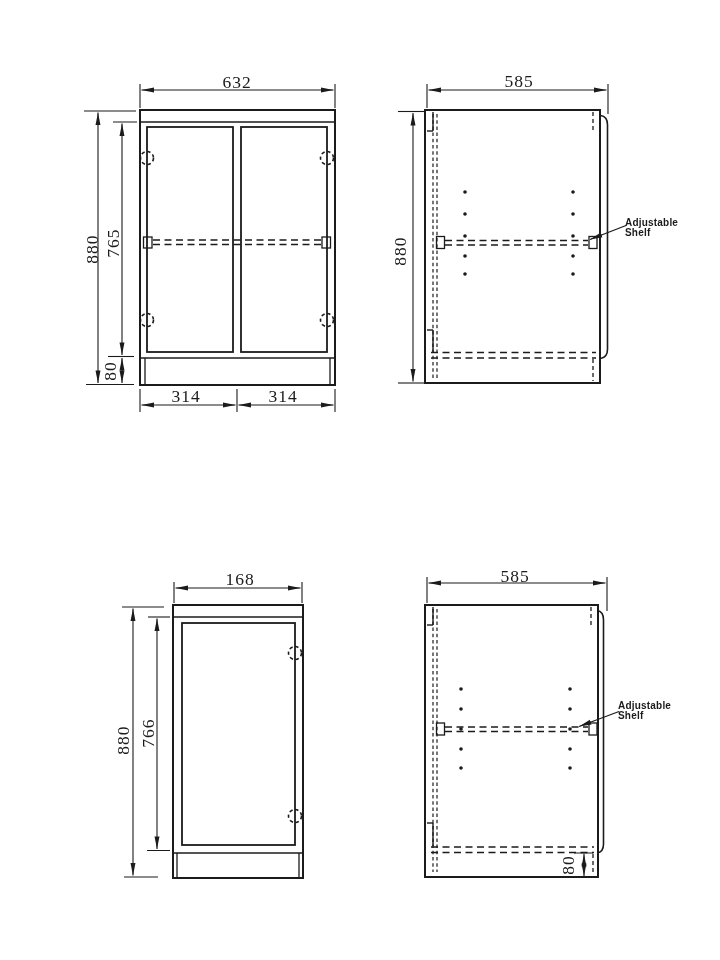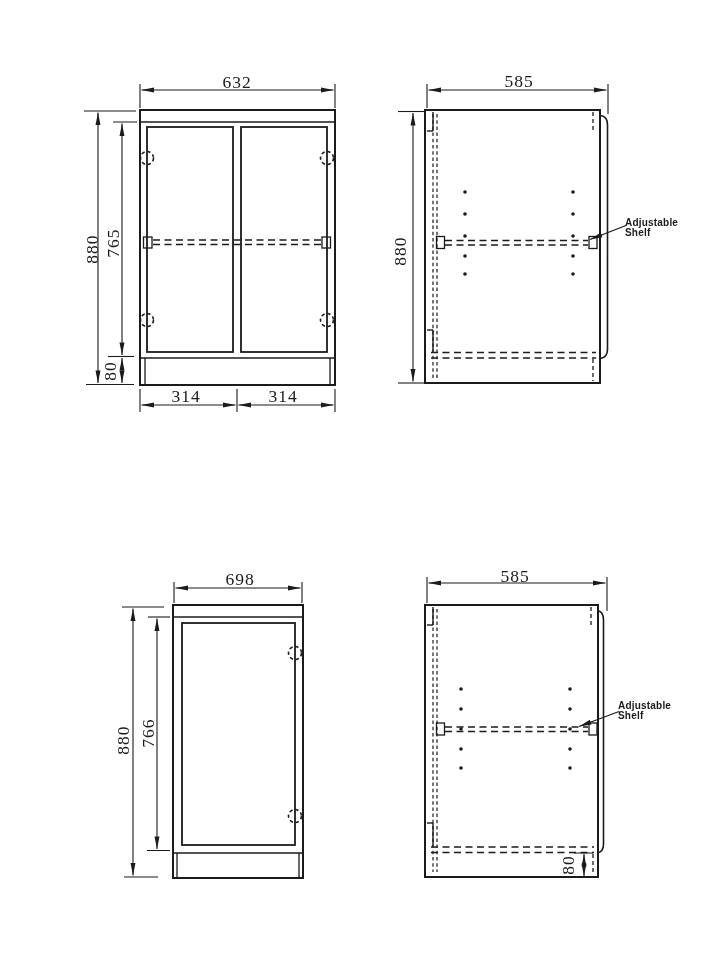--- a/index.html
+++ b/index.html
@@ -224,21 +224,21 @@
   <div class="dim v" style="left:92px;  top:249px;">880</div>
   <div class="dim v" style="left:113px; top:243px;">765</div>
   <div class="dim v" style="left:110px; top:371px;">80</div>
   <div class="dim" style="left:186px; top:396px;">314</div>
   <div class="dim" style="left:283px; top:396px;">314</div>
 
   <div class="dim" style="left:519px; top:81px;">585</div>
   <div class="dim v" style="left:400px; top:251px;">880</div>
   <div class="note" style="left:625px; top:218px;">Adjustable Shelf</div>
 
-  <div class="dim" style="left:240px; top:579px;">698</div>
+  <div class="dim" style="left:240px; top:579px;">168</div>
   <div class="dim v" style="left:123px; top:740px;">880</div>
   <div class="dim v" style="left:148px; top:733px;">766</div>
 
   <div class="dim" style="left:515px; top:576px;">585</div>
   <div class="dim v" style="left:568px; top:865px;">80</div>
   <div class="note" style="left:618px; top:701px;">Adjustable Shelf</div>
 
 </div>
 
 </body></html>

